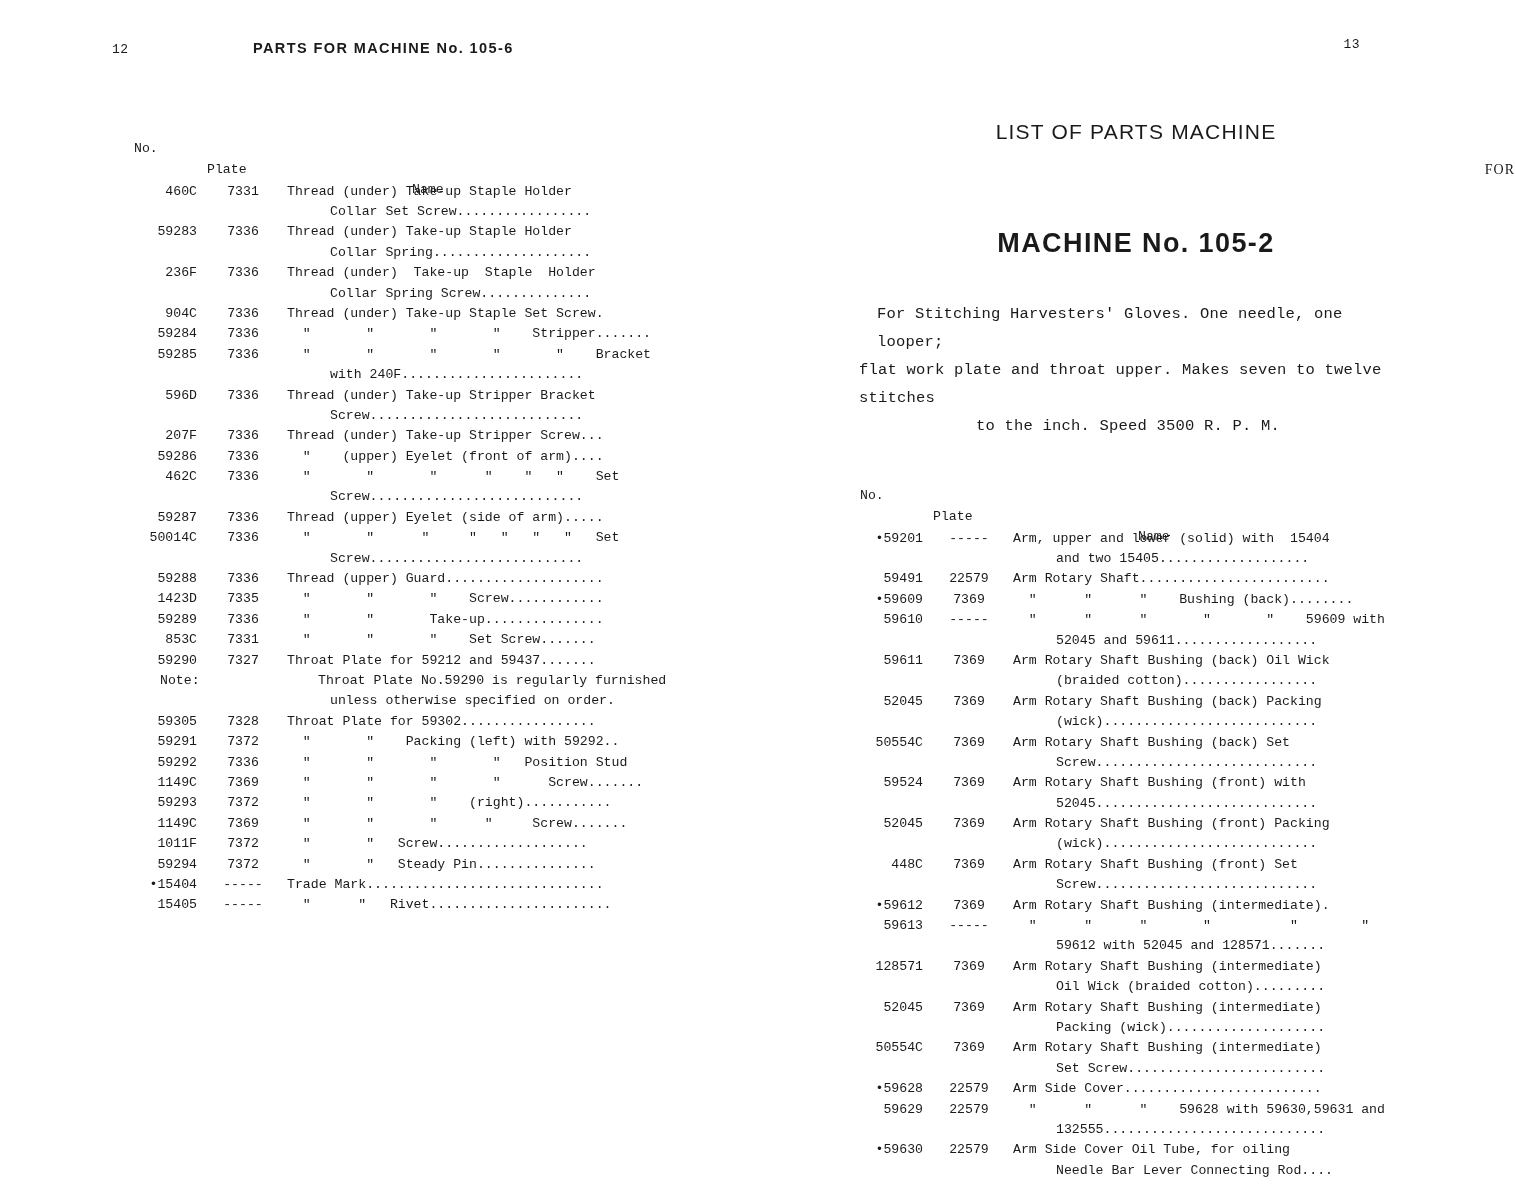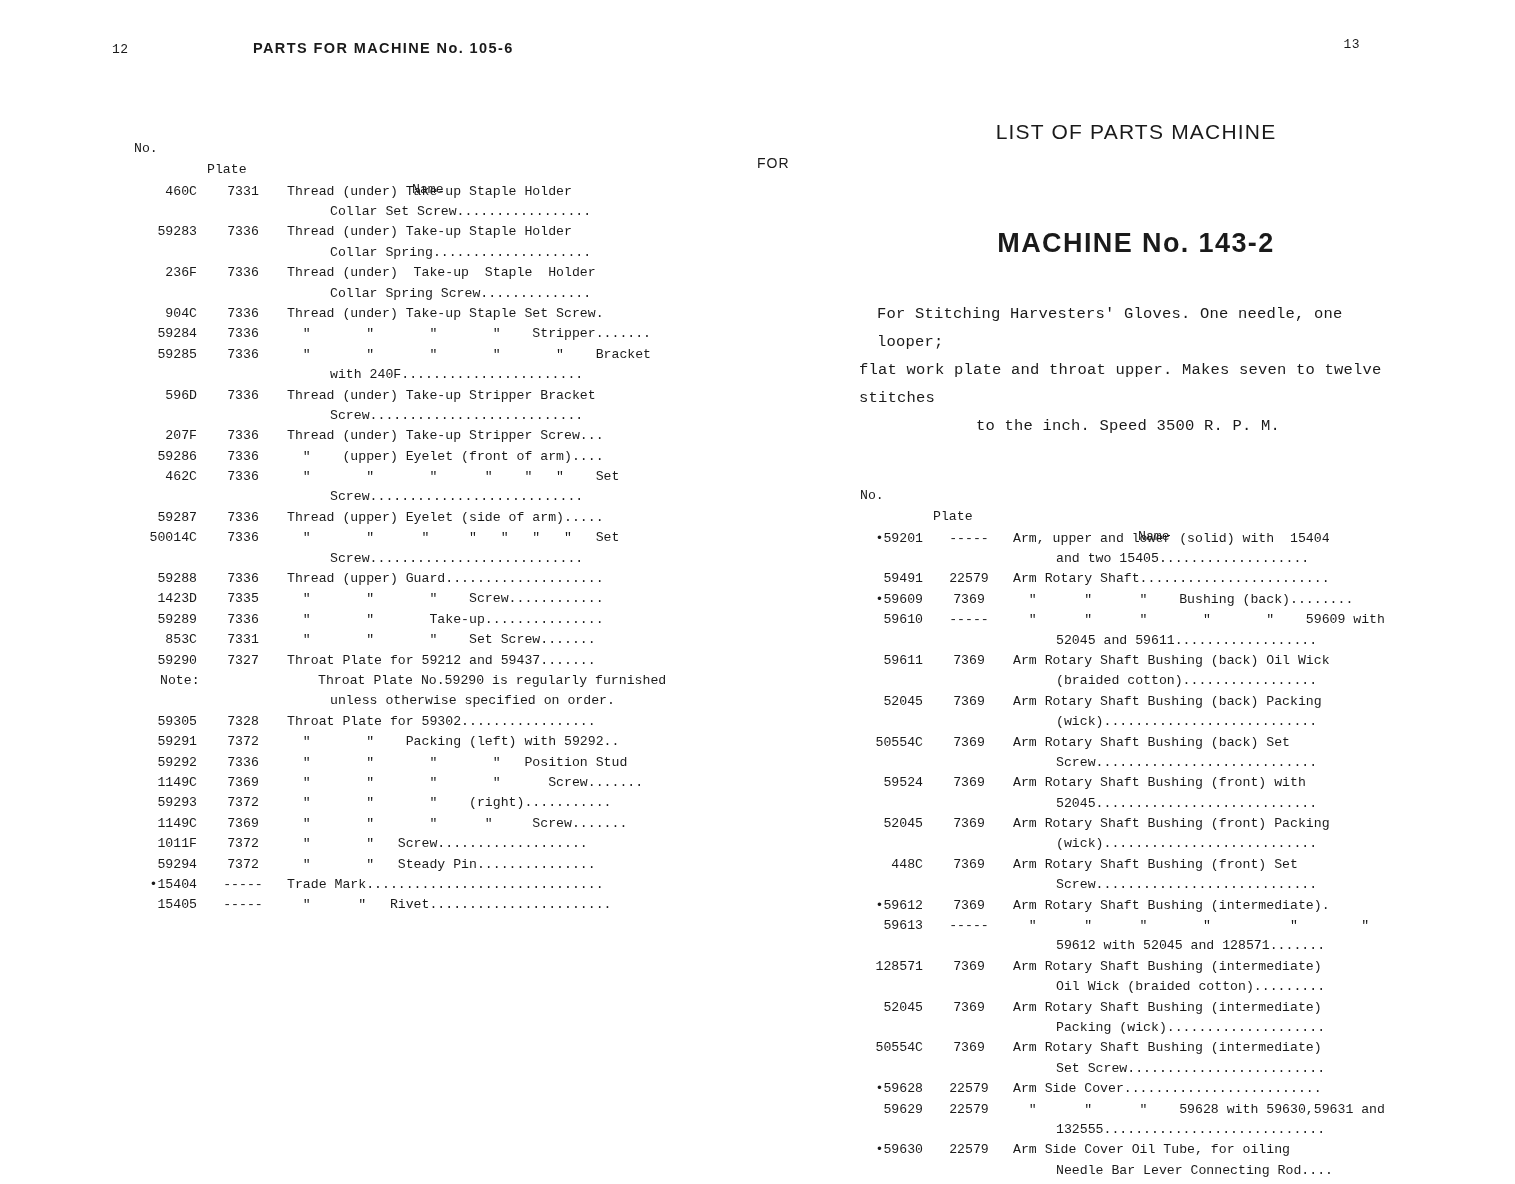--- a/index.html
+++ b/index.html
@@ -136,23 +136,23 @@
     left: 0; right: 0;
     top: 120px;
     text-align: center;
     font-family: "Liberation Sans", sans-serif;
     font-size: 21px;
     letter-spacing: 1.2px;
   }
   .title-for {
     position: absolute;
     left: 0; right: 0;
-    top: 155px;
-    text-align: left;
-    font-family: Liberation Sans, sans-serif;
+    top: 162px;
+    text-align: right;
+    font-family: Liberation Serif, serif;
     font-size: 14px;
     letter-spacing: 1px;
   }
   .title-machine {
     position: absolute;
     left: 0; right: 0;
     top: 228px;
     text-align: center;
     font-family: "Liberation Sans", sans-serif;
     font-size: 27px;
@@ -188,21 +188,21 @@
         <span class="h-name">Name</span>
       </div>
       <div id="left-rows"><div class="row"><span class="c-no">460C</span><span class="c-plate">7331</span><span class="c-name">Thread (under) Take-up Staple Holder</span></div><div class="row"><span class="c-no"></span><span class="c-plate"></span><span class="c-name indent">Collar Set Screw.................</span></div><div class="row"><span class="c-no">59283</span><span class="c-plate">7336</span><span class="c-name">Thread (under) Take-up Staple Holder</span></div><div class="row"><span class="c-no"></span><span class="c-plate"></span><span class="c-name indent">Collar Spring....................</span></div><div class="row"><span class="c-no">236F</span><span class="c-plate">7336</span><span class="c-name">Thread (under)  Take-up  Staple  Holder</span></div><div class="row"><span class="c-no"></span><span class="c-plate"></span><span class="c-name indent">Collar Spring Screw..............</span></div><div class="row"><span class="c-no">904C</span><span class="c-plate">7336</span><span class="c-name">Thread (under) Take-up Staple Set Screw.</span></div><div class="row"><span class="c-no">59284</span><span class="c-plate">7336</span><span class="c-name">  "       "       "       "    Stripper.......</span></div><div class="row"><span class="c-no">59285</span><span class="c-plate">7336</span><span class="c-name">  "       "       "       "       "    Bracket</span></div><div class="row"><span class="c-no"></span><span class="c-plate"></span><span class="c-name indent">with 240F.......................</span></div><div class="row"><span class="c-no">596D</span><span class="c-plate">7336</span><span class="c-name">Thread (under) Take-up Stripper Bracket</span></div><div class="row"><span class="c-no"></span><span class="c-plate"></span><span class="c-name indent">Screw...........................</span></div><div class="row"><span class="c-no">207F</span><span class="c-plate">7336</span><span class="c-name">Thread (under) Take-up Stripper Screw...</span></div><div class="row"><span class="c-no">59286</span><span class="c-plate">7336</span><span class="c-name">  "    (upper) Eyelet (front of arm)....</span></div><div class="row"><span class="c-no">462C</span><span class="c-plate">7336</span><span class="c-name">  "       "       "      "    "   "    Set</span></div><div class="row"><span class="c-no"></span><span class="c-plate"></span><span class="c-name indent">Screw...........................</span></div><div class="row"><span class="c-no">59287</span><span class="c-plate">7336</span><span class="c-name">Thread (upper) Eyelet (side of arm).....</span></div><div class="row"><span class="c-no">50014C</span><span class="c-plate">7336</span><span class="c-name">  "       "      "     "   "   "   "   Set</span></div><div class="row"><span class="c-no"></span><span class="c-plate"></span><span class="c-name indent">Screw...........................</span></div><div class="row"><span class="c-no">59288</span><span class="c-plate">7336</span><span class="c-name">Thread (upper) Guard....................</span></div><div class="row"><span class="c-no">1423D</span><span class="c-plate">7335</span><span class="c-name">  "       "       "    Screw............</span></div><div class="row"><span class="c-no">59289</span><span class="c-plate">7336</span><span class="c-name">  "       "       Take-up...............</span></div><div class="row"><span class="c-no">853C</span><span class="c-plate">7331</span><span class="c-name">  "       "       "    Set Screw.......</span></div><div class="row"><span class="c-no">59290</span><span class="c-plate">7327</span><span class="c-name">Throat Plate for 59212 and 59437.......</span></div><div class="row"><span class="c-note-label">Note:</span><span class="c-note-text">Throat Plate No.59290 is regularly furnished</span></div><div class="row"><span class="c-no"></span><span class="c-plate"></span><span class="c-name indent">unless otherwise specified on order.</span></div><div class="row"><span class="c-no">59305</span><span class="c-plate">7328</span><span class="c-name">Throat Plate for 59302.................</span></div><div class="row"><span class="c-no">59291</span><span class="c-plate">7372</span><span class="c-name">  "       "    Packing (left) with 59292..</span></div><div class="row"><span class="c-no">59292</span><span class="c-plate">7336</span><span class="c-name">  "       "       "       "   Position Stud</span></div><div class="row"><span class="c-no">1149C</span><span class="c-plate">7369</span><span class="c-name">  "       "       "       "      Screw.......</span></div><div class="row"><span class="c-no">59293</span><span class="c-plate">7372</span><span class="c-name">  "       "       "    (right)...........</span></div><div class="row"><span class="c-no">1149C</span><span class="c-plate">7369</span><span class="c-name">  "       "       "      "     Screw.......</span></div><div class="row"><span class="c-no">1011F</span><span class="c-plate">7372</span><span class="c-name">  "       "   Screw...................</span></div><div class="row"><span class="c-no">59294</span><span class="c-plate">7372</span><span class="c-name">  "       "   Steady Pin...............</span></div><div class="row"><span class="c-no">•15404</span><span class="c-plate">-----</span><span class="c-name">Trade Mark..............................</span></div><div class="row"><span class="c-no">15405</span><span class="c-plate">-----</span><span class="c-name">  "      "   Rivet.......................</span></div></div>
     </div>
   </div>
 
   <div class="right-page">
     <div class="folio-right">13</div>
     <div class="title-1">LIST OF PARTS MACHINE</div>
     <div class="title-for">FOR</div>
-    <div class="title-machine">MACHINE No. 143-2</div>
+    <div class="title-machine">MACHINE No. 105-2</div>
     <div class="desc">
       <span>For Stitching Harvesters' Gloves.  One needle, one looper;</span>
       <span class="l2">flat work plate and throat upper. Makes seven to twelve stitches</span>
       <span class="l3">to the inch.  Speed 3500 R. P. M.</span>
     </div>
   </div>
 
   <div class="parts-table right-table">
     <div class="hdr">
       <span class="h-no">No.</span>

